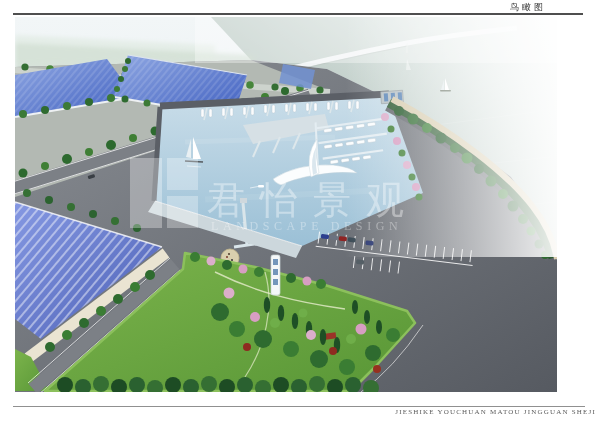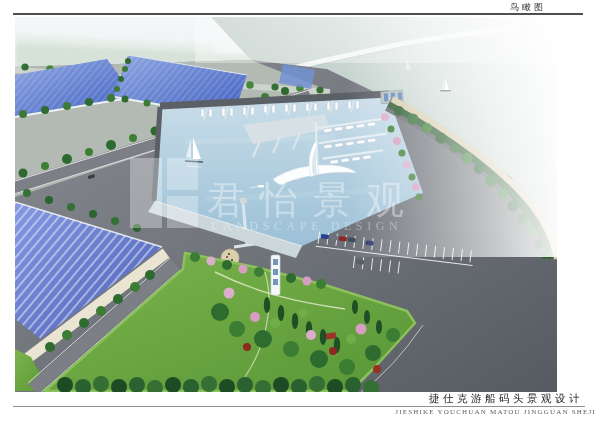--- a/index.html
+++ b/index.html
@@ -475,16 +475,15 @@
       <g fill="#ffffff">
         <rect x="115" y="141" width="32" height="70" opacity="0.55"></rect>
         <rect x="152" y="141" width="31" height="32" opacity="0.5"></rect>
         <rect x="152" y="179" width="31" height="32" opacity="0.5"></rect>
       </g>
       <text x="192" y="196" font-size="38" letter-spacing="15" fill="#ffffff" fill-opacity="0.65" font-family="'DejaVu Sans',sans-serif">君怡景观</text>
       <text x="196" y="213" font-size="12" letter-spacing="4.6" fill="#ffffff" fill-opacity="0.6" font-family="'Liberation Serif',serif">LANDSCAPE DESIGN</text>
     </g>
   </svg>
 
-  <div id="bottom-cn" class="cap">捷仕克游船码头景观设计</div>
   <div id="bottom-rule" class="rule"></div>
   <div id="bottom-en" class="cap">JIESHIKE YOUCHUAN MATOU JINGGUAN SHEJI</div>
 </div>
 
 </body></html>

